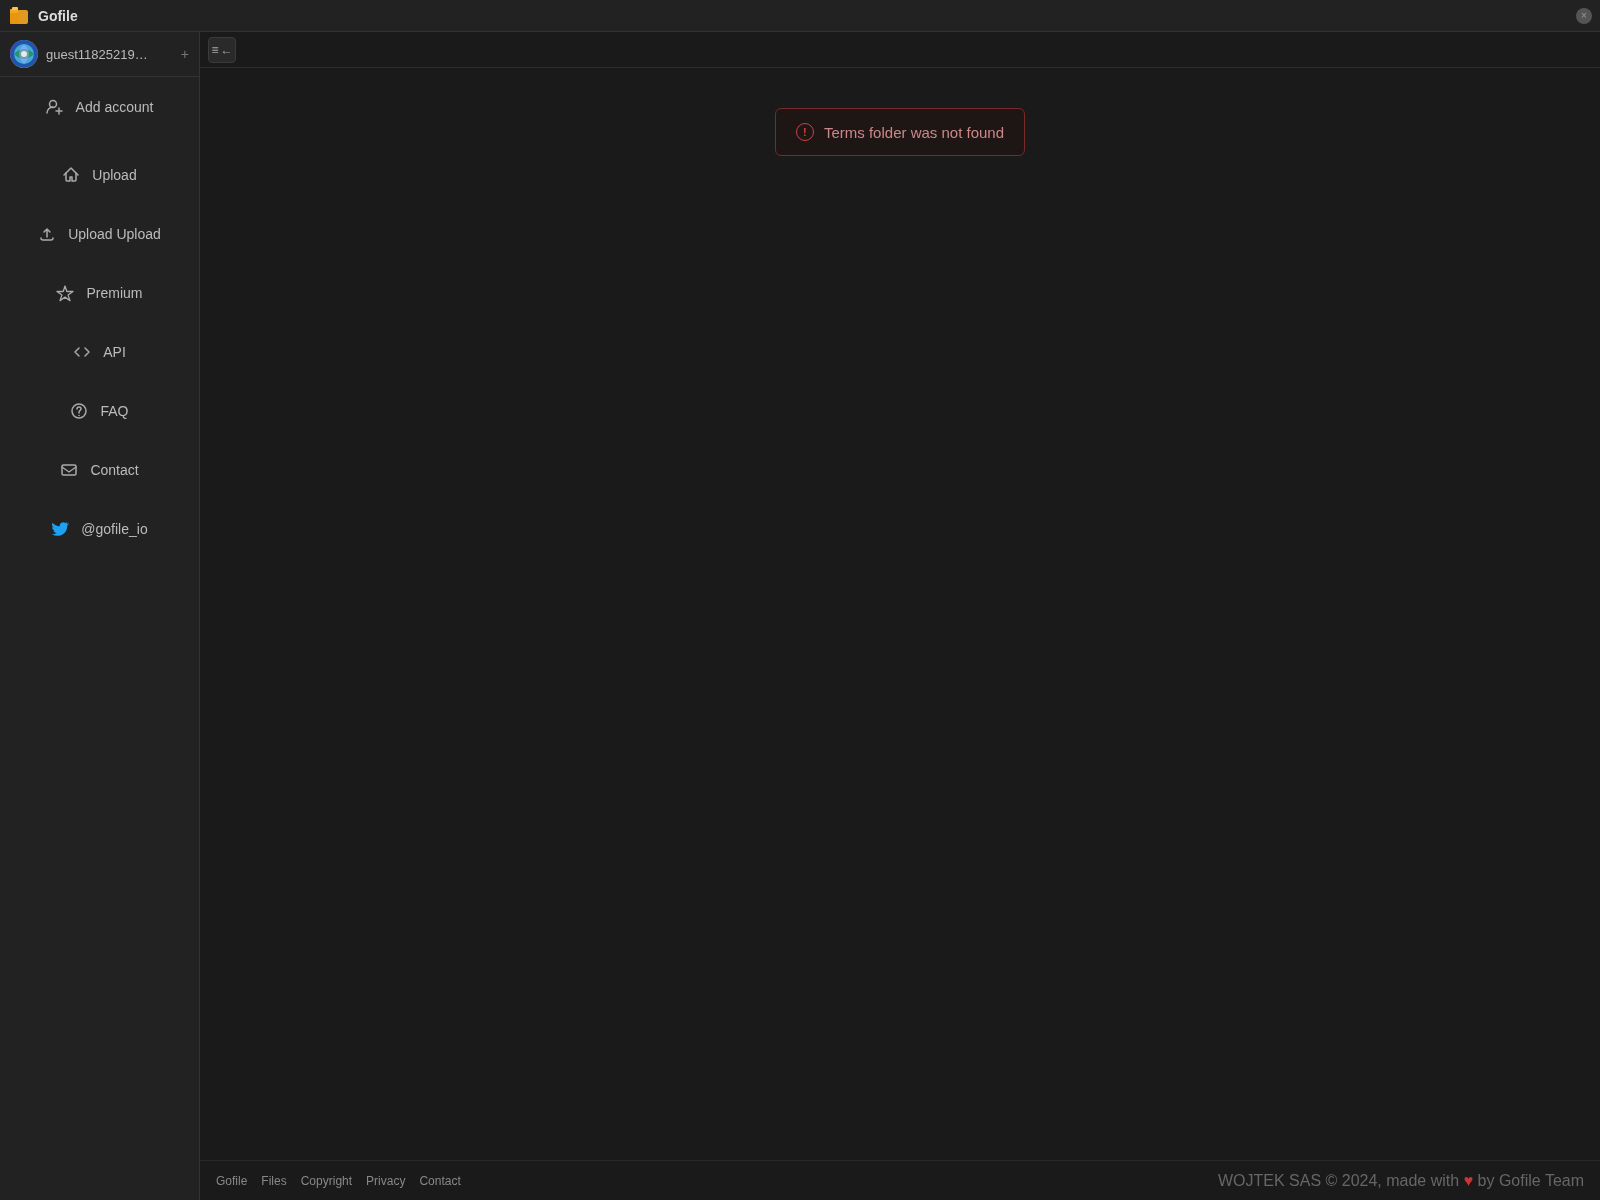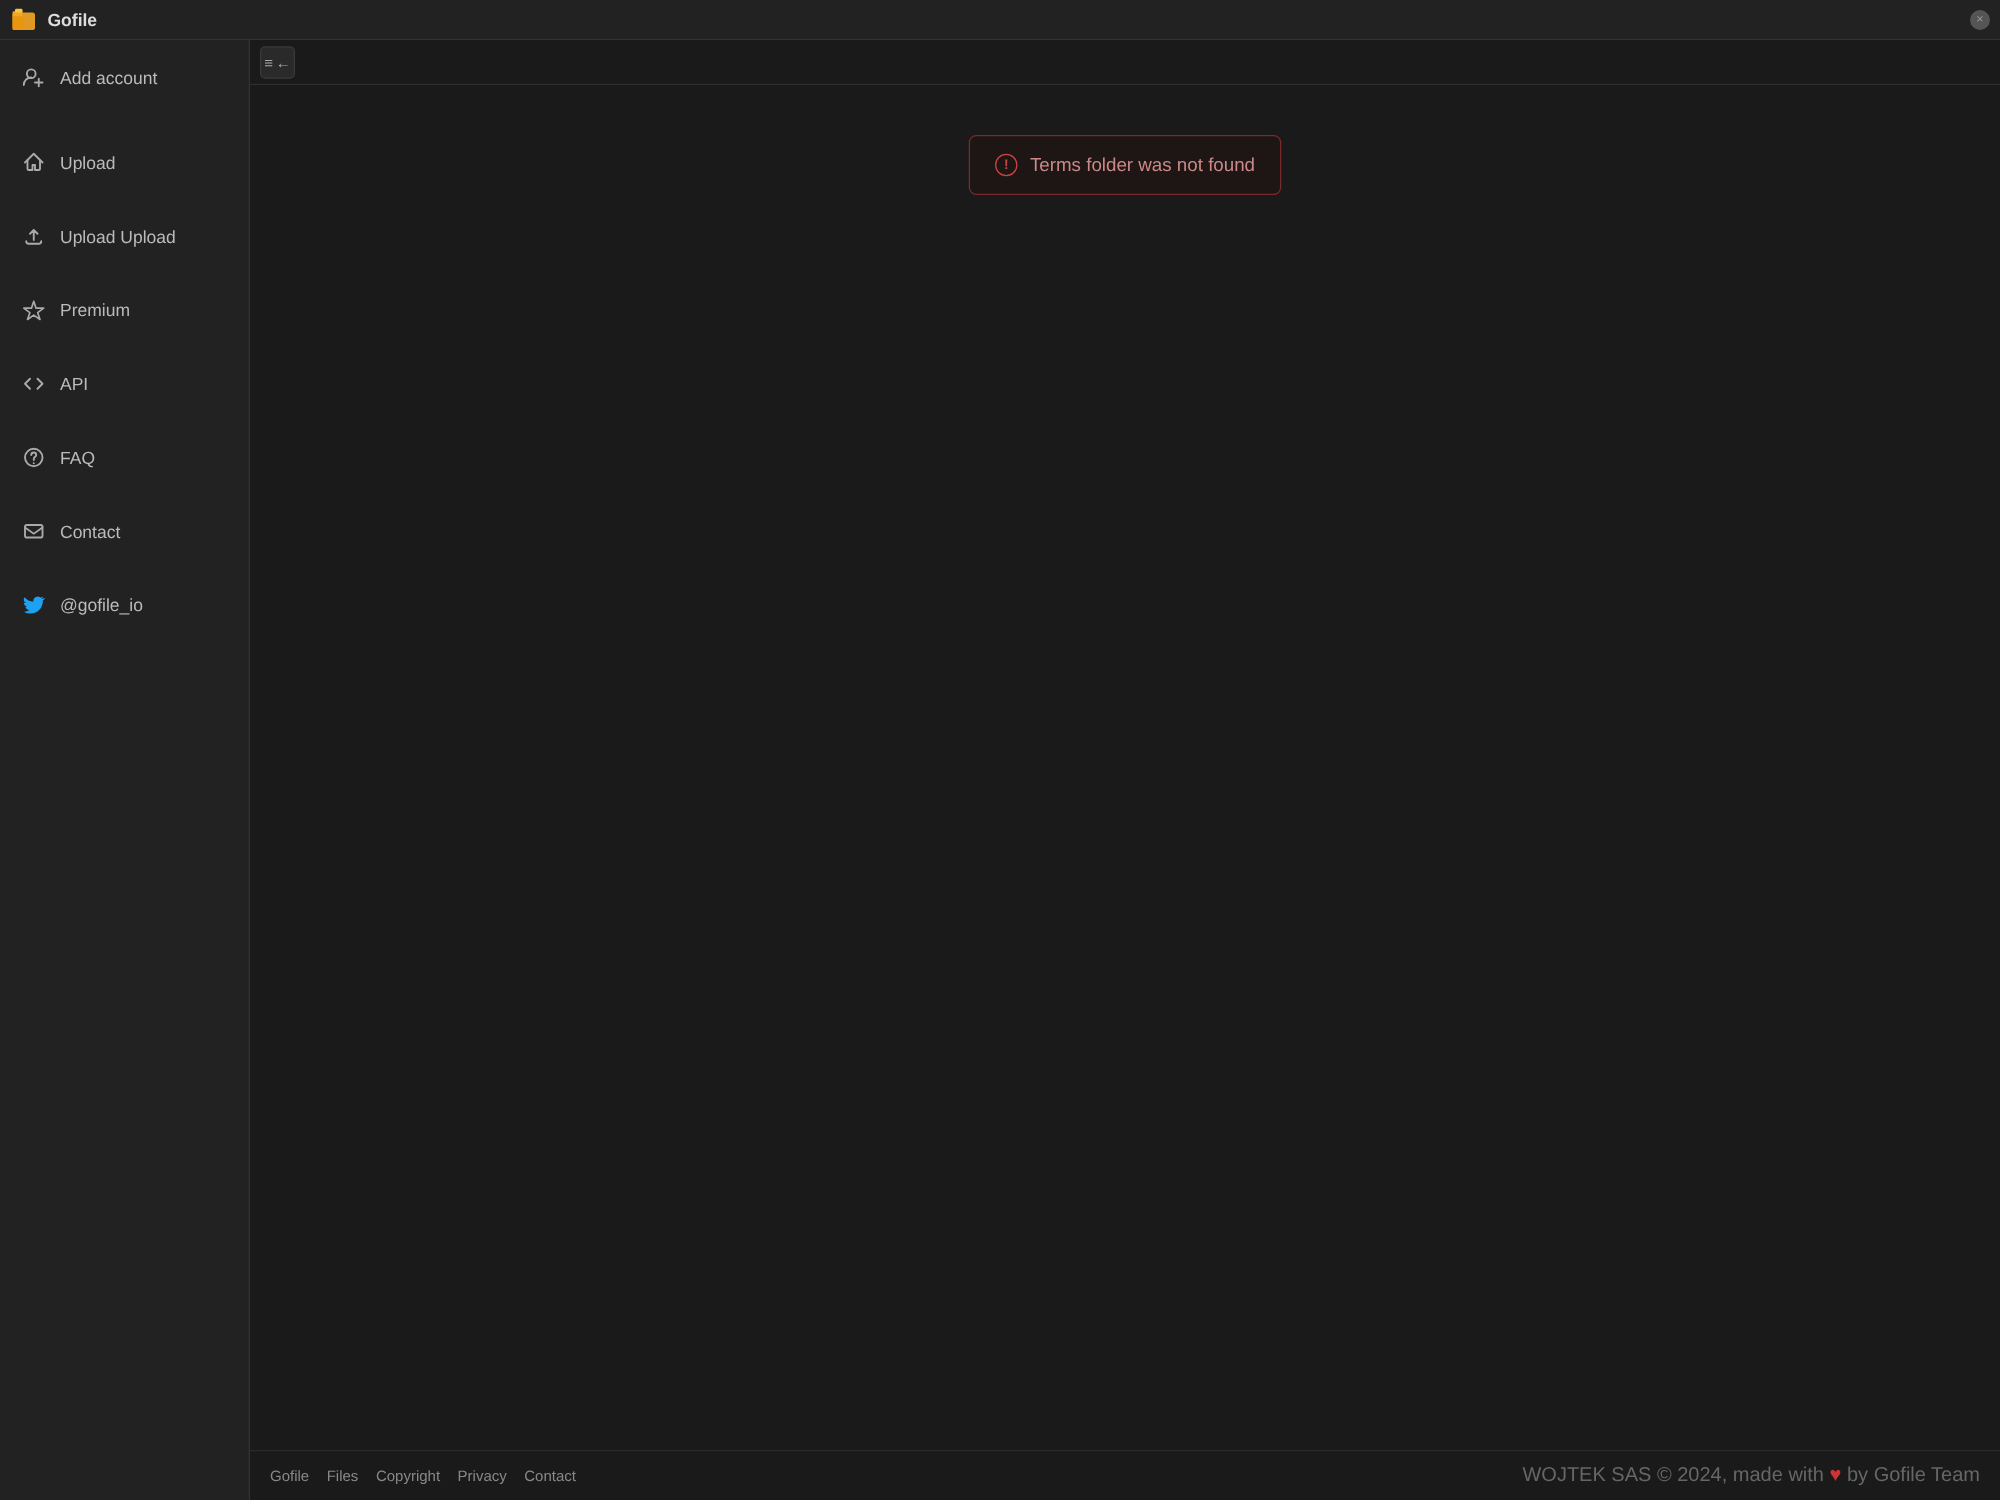--- a/index.html
+++ b/index.html
@@ -119,20 +119,21 @@
     .nav-item {
       display: flex;
       align-items: center;
       gap: 12px;
       padding: 20px 14px;
       cursor: pointer;
       font-size: 14px;
       color: #bbb;
       border-radius: 4px;
       margin: 1px 4px;
+      justify-content: center;
     }
 
     .nav-icon {
       width: 18px;
       height: 18px;
       display: flex;
       align-items: center;
       justify-content: center;
       flex-shrink: 0;
     }
@@ -254,20 +255,33 @@
     </div>
     <span class="app-title">Gofile</span>
   </div>
   <div class="close-btn">×</div>
 </div>
 
 <div class="app-body">
 
   <div class="sidebar">
 
+    <div class="sidebar-account">
+      <div class="account-avatar">
+        <svg viewBox="0 0 28 28" xmlns="http://www.w3.org/2000/svg">
+          <circle cx="14" cy="14" r="14" fill="#2255aa"></circle>
+          <circle cx="14" cy="14" r="10" fill="#44aadd"></circle>
+          <path d="M4 14 Q14 4 24 14 Q14 24 4 14Z" fill="#228833" opacity="0.7"></path>
+          <path d="M14 4 Q24 14 14 24 Q4 14 14 4Z" fill="#aaaaff" opacity="0.5"></path>
+          <circle cx="14" cy="14" r="3" fill="#ffffff" opacity="0.8"></circle>
+        </svg>
+      </div>
+      <span class="account-name">guest11825219…</span>
+      <span class="account-chevron">+</span>
+    </div>
 
     <div class="nav-item">
       <div class="nav-icon">
         <svg class="icon-svg" viewBox="0 0 18 18" fill="none">
           <circle cx="7" cy="6" r="3.5" stroke="#aaa" stroke-width="1.5"></circle>
           <path d="M1 15c0-3.3 2.7-6 6-6" stroke="#aaa" stroke-width="1.5" stroke-linecap="round"></path>
           <line x1="13" y1="10" x2="13" y2="16" stroke="#aaa" stroke-width="1.5" stroke-linecap="round"></line>
           <line x1="10" y1="13" x2="16" y2="13" stroke="#aaa" stroke-width="1.5" stroke-linecap="round"></line>
         </svg>
       </div>

